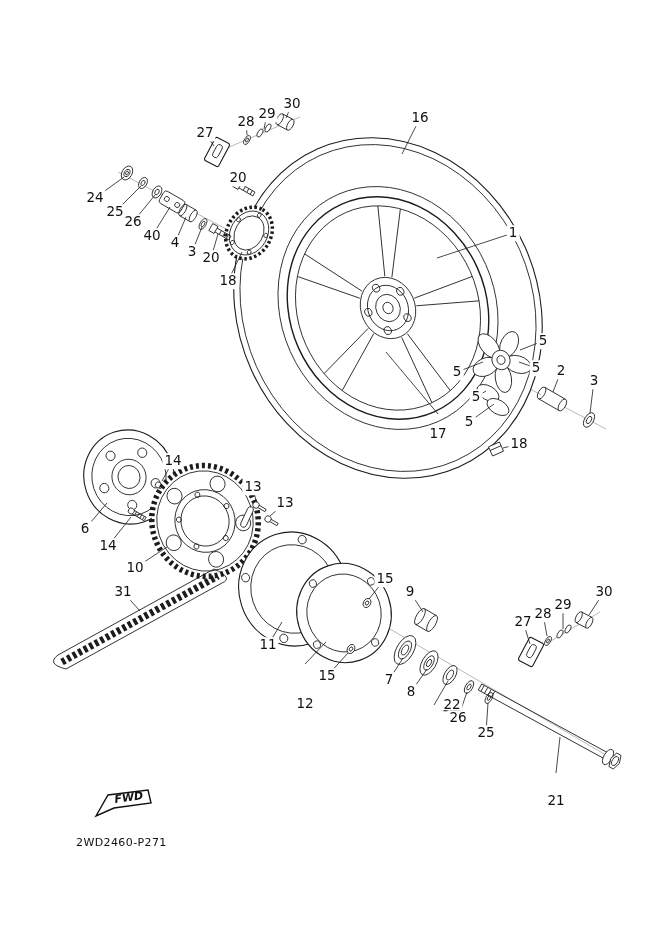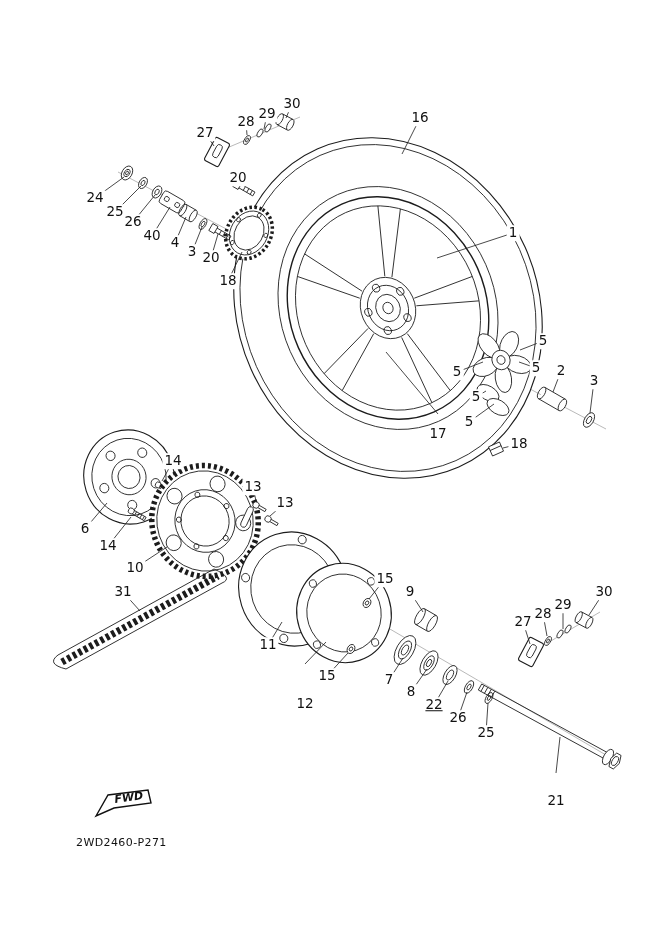--- a/index.html
+++ b/index.html
@@ -428,21 +428,21 @@
       <div class="callout" style="left: 123px; top: 592px;">31</div>
       <div class="callout" style="left: 253px; top: 487px;">13</div>
       <div class="callout" style="left: 285px; top: 503px;">13</div>
       <div class="callout" style="left: 268px; top: 645px;">11</div>
       <div class="callout" style="left: 305px; top: 704px;">12</div>
       <div class="callout" style="left: 327px; top: 676px;">15</div>
       <div class="callout" style="left: 385px; top: 579px;">15</div>
       <div class="callout" style="left: 410px; top: 592px;">9</div>
       <div class="callout" style="left: 389px; top: 680px;">7</div>
       <div class="callout" style="left: 411px; top: 692px;">8</div>
-      <div class="callout" style="left: 434px; top: 705px; text-decoration: underline;">22</div>
+      <div class="callout" style="left: 452px; top: 705px; text-decoration: underline;">22</div>
       <div class="callout" style="left: 458px; top: 718px;">26</div>
       <div class="callout" style="left: 486px; top: 733px;">25</div>
       <div class="callout" style="left: 523px; top: 622px;">27</div>
       <div class="callout" style="left: 543px; top: 614px;">28</div>
       <div class="callout" style="left: 563px; top: 605px;">29</div>
       <div class="callout" style="left: 604px; top: 592px;">30</div>
       <div class="callout" style="left: 556px; top: 773px; margin-top: 28px;">21</div>
     </div>
 
   <div class="part-code">2WD2460-P271</div>

